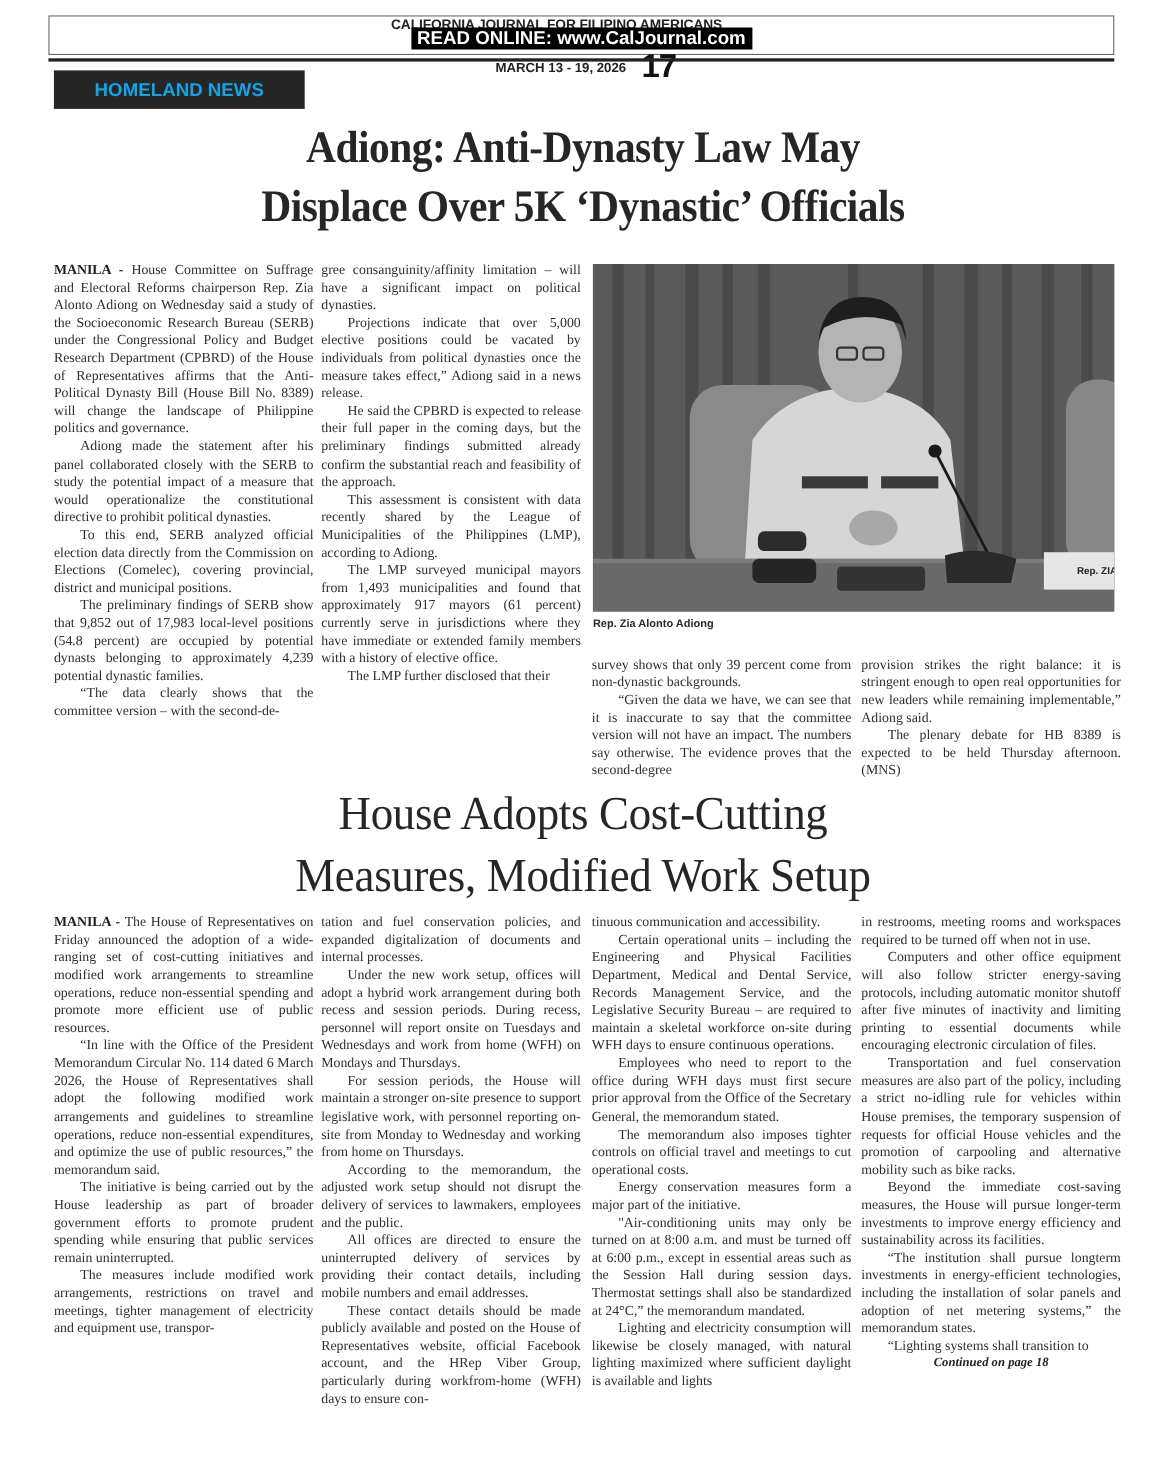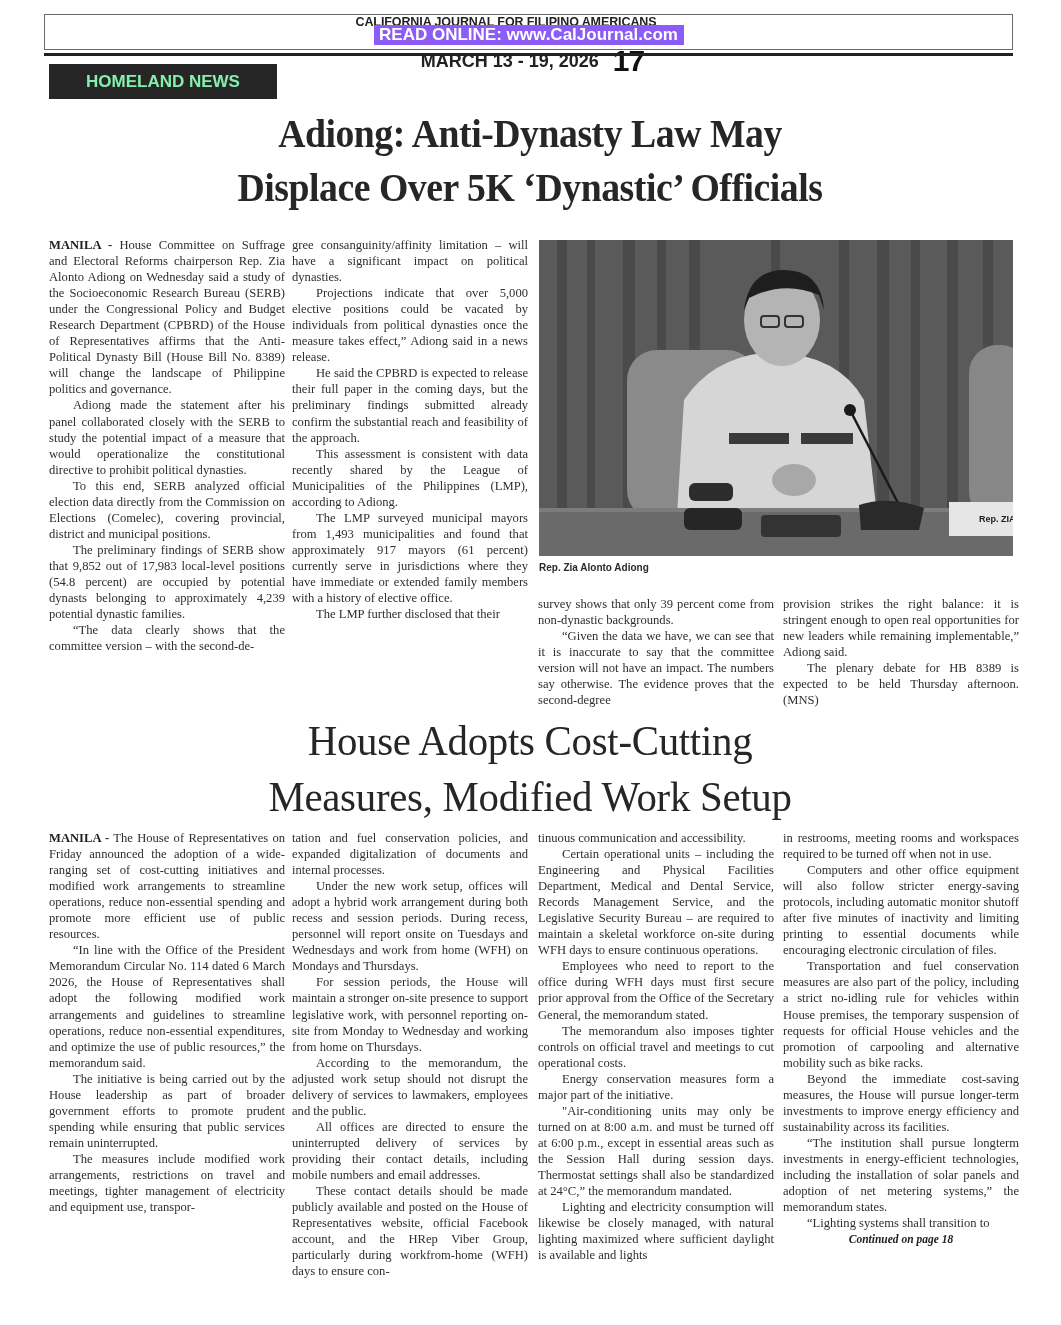--- a/index.html
+++ b/index.html
@@ -10,35 +10,35 @@
   .masthead {
     position: absolute; left: 44px; top: 14px; width: 969px; height: 36px;
     border: 1.5px solid #6a6a6a; display: flex; align-items: center; flex-direction: column;
   }
   .mh-left {
     width: 366px; padding-left: 10px;
     font-family: "Liberation Sans", sans-serif; font-weight: bold; font-size: 12.5px; color: #222;
     letter-spacing: -0.1px; white-space: nowrap;
   }
   .mh-center {
-    width: 310px; height: 36px; margin-top: -3px; background: #8b5cf6; color: #ffffff;
+    width: 310px; height: 36px; margin-top: -3px; background: #000000; color: #ffffff;
     font-family: "Liberation Sans", sans-serif; font-weight: bold; font-size: 17px;
     display: flex; align-items: center; justify-content: center; white-space: nowrap;
     position: relative; top: -1px; height: 38px;
   }
   .mh-right {
     flex: 1; display: flex; align-items: center; justify-content: flex-end; padding-right: 8px;
     font-family: "Liberation Sans", sans-serif; font-weight: bold; white-space: nowrap;
   }
-  .mh-date { font-size: 18px; color: #222; margin-right: 14px; padding-left: 16px; }
+  .mh-date { font-size: 12px; color: #222; margin-right: 14px; padding-left: 16px; }
   .mh-page { font-size: 30px; color: #111; line-height: 1; letter-spacing: -1px; }
   .mh-rule { position: absolute; left: 44px; top: 53px; width: 969px; height: 3px; background: #222; }
 
   .section-tag {
-    position: absolute; left: 49px; top: 64px; width: 228px; height: 35px; background: #262626; color: #86efac;
+    position: absolute; left: 49px; top: 64px; width: 228px; height: 35px; background: #262626; color: #0ea5e9;
     font-family: "Liberation Sans", sans-serif; font-weight: bold; font-size: 17px;
     display: flex; align-items: center; justify-content: center;
   }
 
   
   .headline1 {
     position: absolute; left: 60px; top: 106px; width: 940px; text-align: center;
     font-family: "Liberation Serif", serif; font-weight: bold; font-size: 41px; line-height: 54px;
     color: #262626; letter-spacing: -0.5px; transform: scaleX(0.92); transform-origin: center top;
   }

